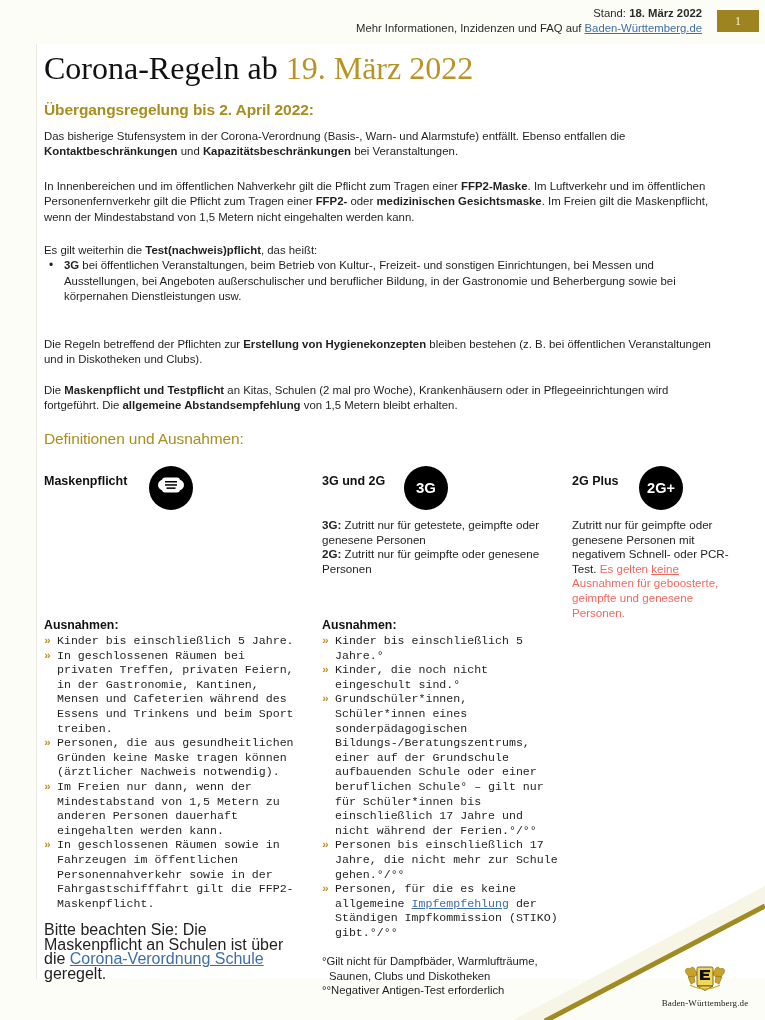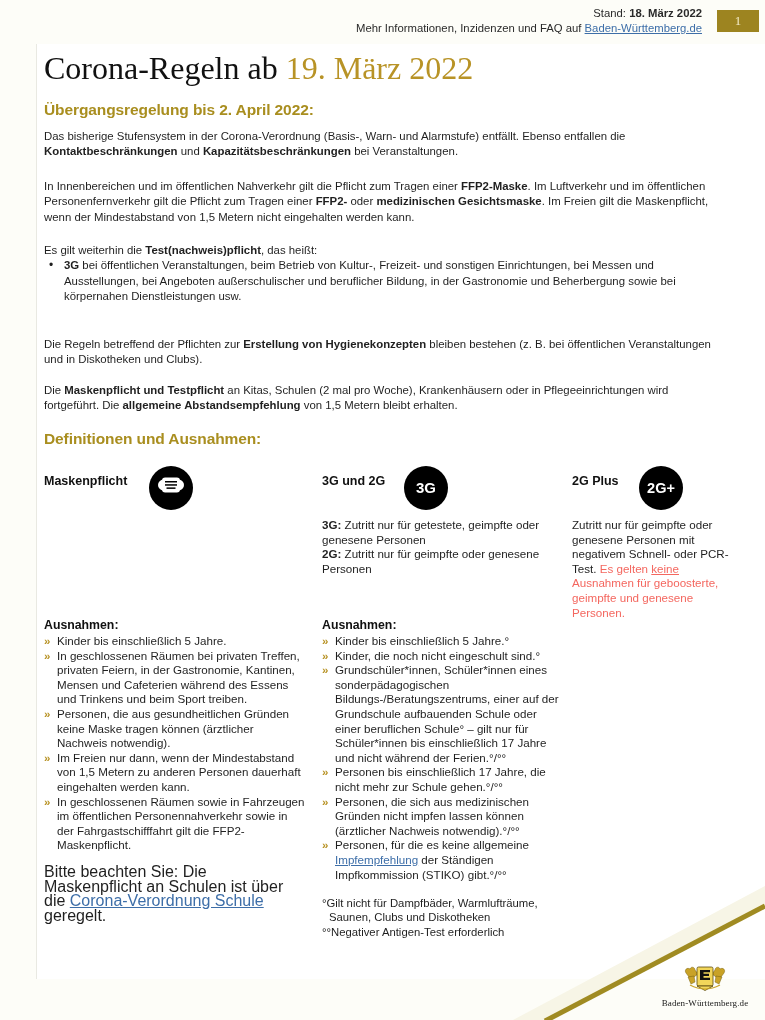--- a/index.html
+++ b/index.html
@@ -93,21 +93,21 @@
     font-weight: 700;
     color: #a98e1f;
     letter-spacing: -0.1px;
   }
 
   .section-title {
     position: absolute;
     left: 44px;
     top: 430px;
     font-size: 15.5px;
-    font-weight: 700;
+    font-weight: 400;
     color: #a98e1f;
     letter-spacing: -0.1px;
   }
 
   
   .body-block {
     position: absolute;
     left: 44px;
     width: 670px;
     font-size: 11.4px;
@@ -210,20 +210,21 @@
     padding: 0;
     list-style: none;
     font-size: 11.6px;
     line-height: 14.6px;
     color: #1f1f1f;
   }
   ul.chev li {
     position: relative;
     padding-left: 13px;
     margin-bottom: 0px;
+    font-family: Liberation Mono, monospace;
   }
   ul.chev li::before {
     content: "\00BB";
     position: absolute;
     left: 0;
     top: 0;
     color: #b89326;
     font-size: 11.5px;
     font-weight: 700;
   }
@@ -367,21 +368,20 @@
     </div>
   </div>
 
   <div class="exccol e2">
     <div class="exc-head">Ausnahmen:</div>
     <ul class="chev">
       <li>Kinder bis einschließlich 5 Jahre.°</li>
       <li>Kinder, die noch nicht eingeschult sind.°</li>
       <li>Grundschüler*innen, Schüler*innen eines sonderpädagogischen Bildungs-/Beratungszentrums, einer auf der Grundschule aufbauenden Schule oder einer beruflichen Schule° – gilt nur für Schüler*innen bis einschließlich 17 Jahre und nicht während der Ferien.°/°°</li>
       <li>Personen bis einschließlich 17 Jahre, die nicht mehr zur Schule gehen.°/°°</li>
-      <li>Personen, die sich aus medizinischen Gründen nicht impfen lassen können (ärztlicher Nachweis notwendig).°/°°</li>
       <li><span>Personen, für die es keine allgemeine </span><a href="#" class="link">Impfempfehlung</a><span> der Ständigen Impfkommission (STIKO) gibt.°/°°</span></li>
     </ul>
     <div class="footnotes">
       <div><span class="marker">°</span><span>Gilt nicht für Dampfbäder, Warmlufträume, Saunen, Clubs und Diskotheken</span></div>
       <div><span class="marker">°°</span><span>Negativer Antigen-Test erforderlich</span></div>
     </div>
   </div>
 
   <svg class="diag" viewBox="0 0 765 1020">
     <path d="M765 905 L548 1020 L513 1020 L765 886 Z" fill="#f7f5e6"></path>

